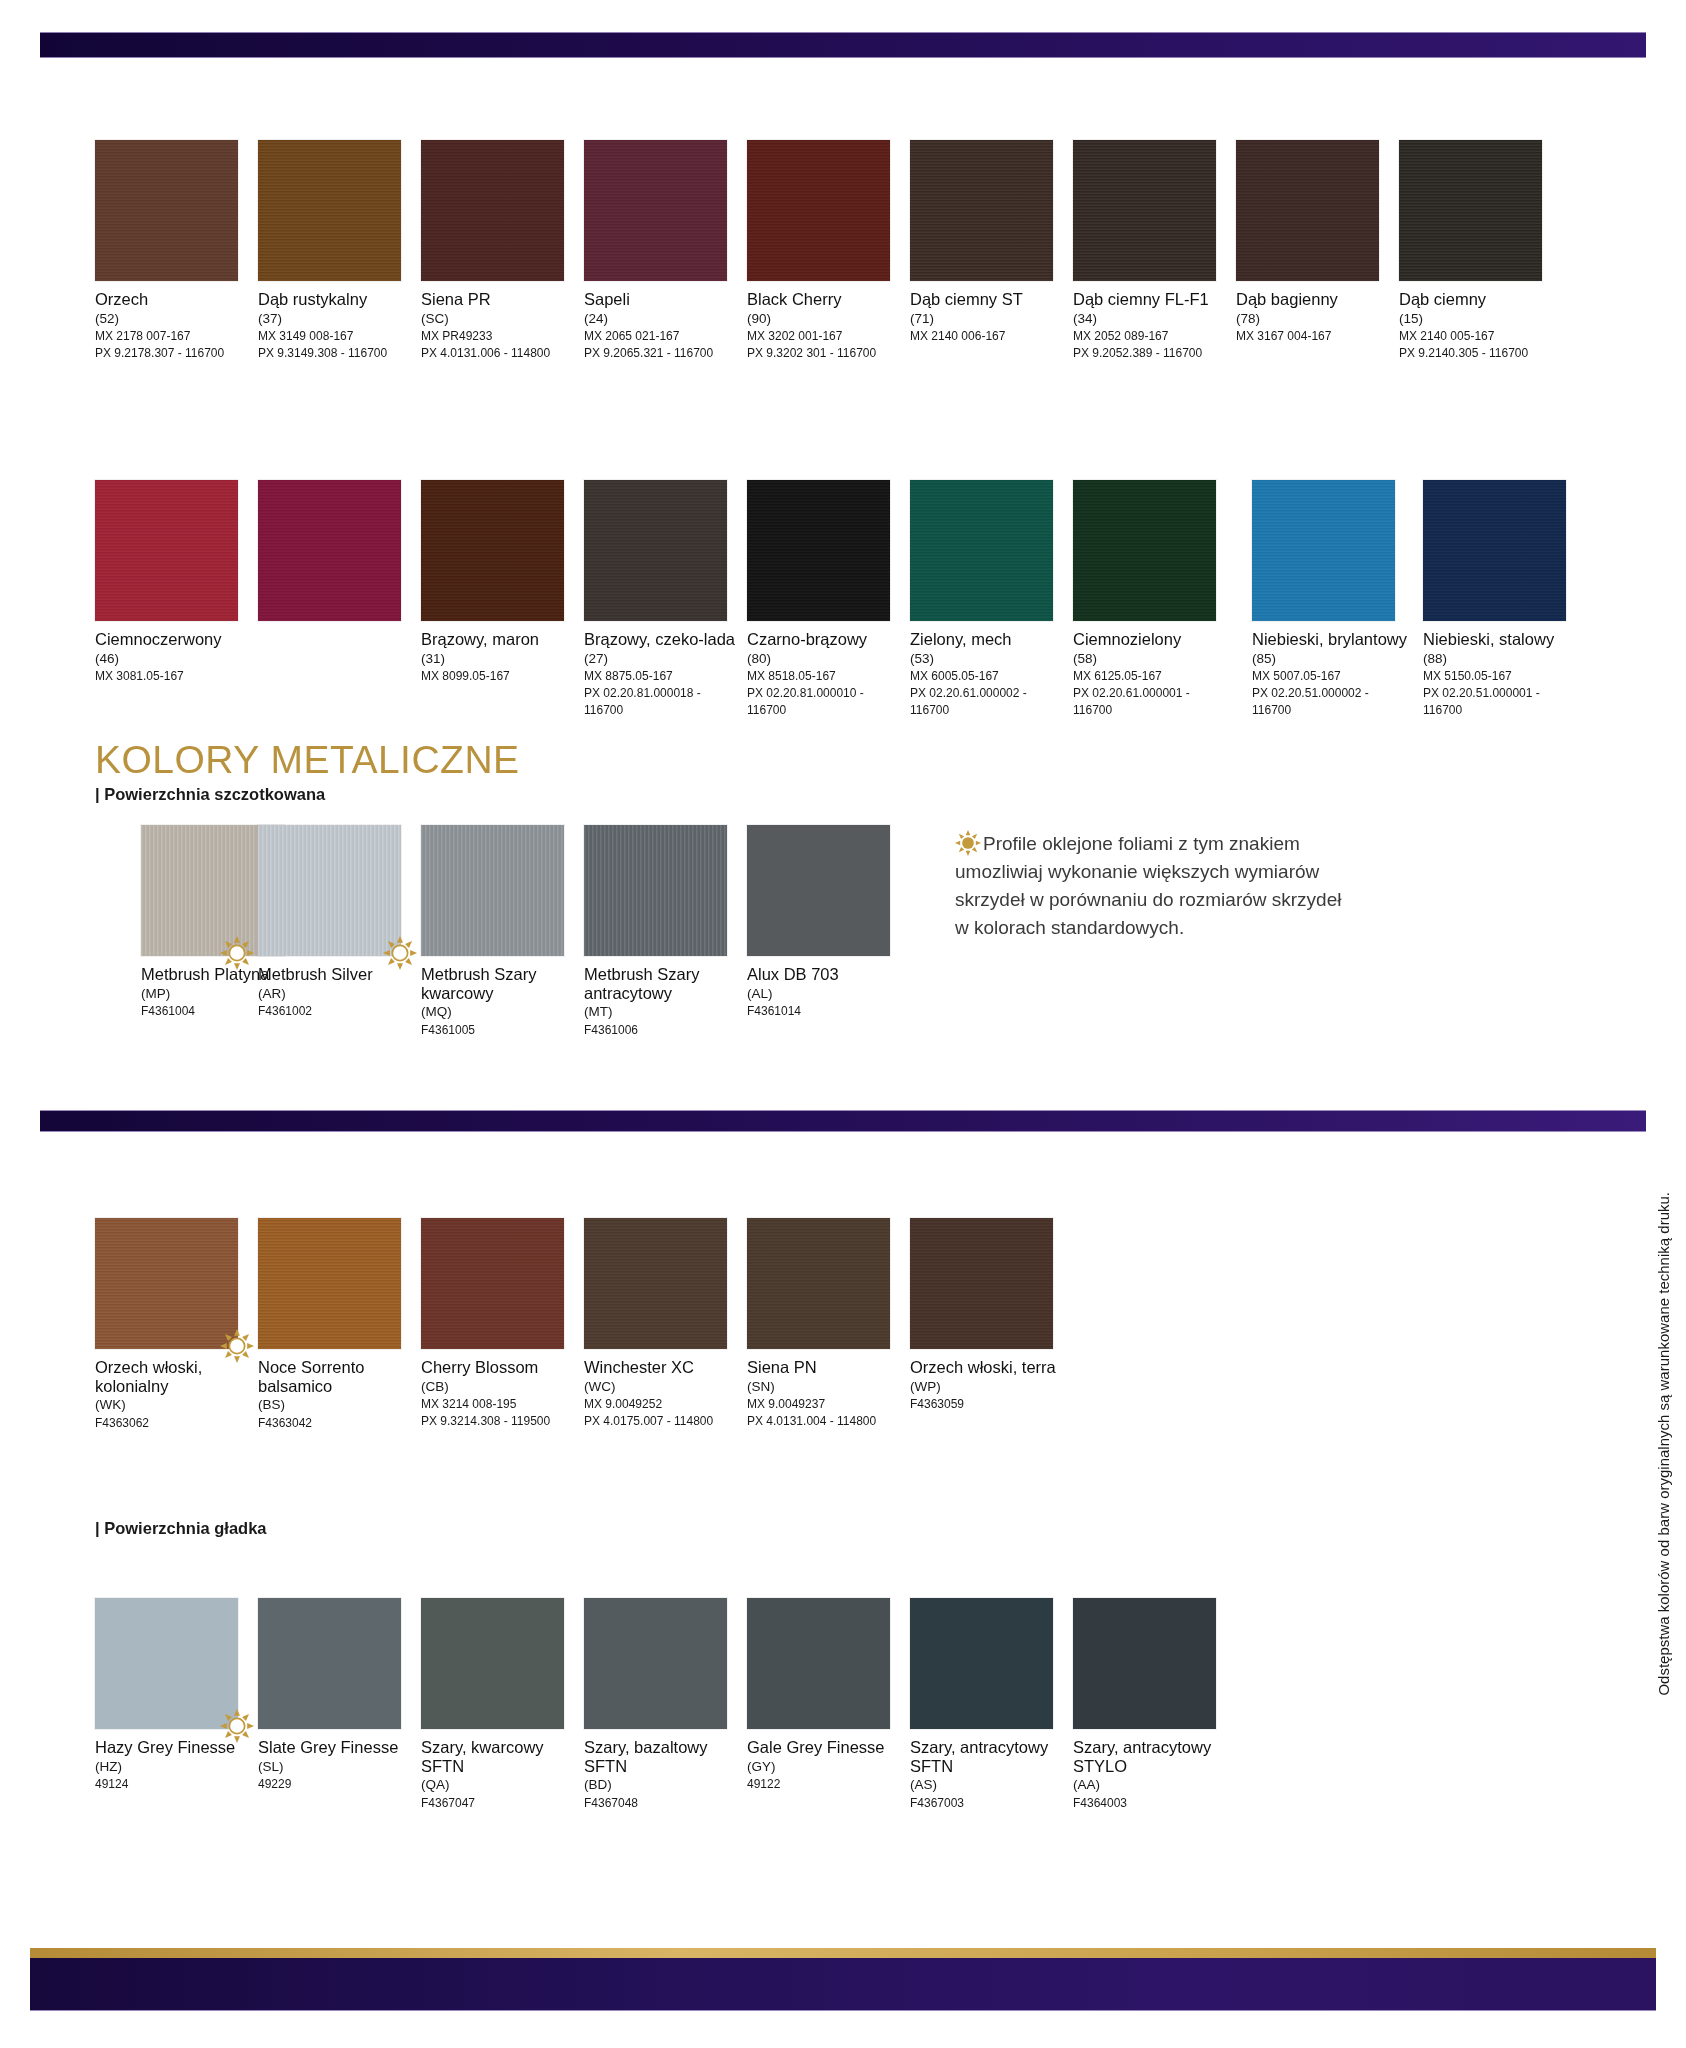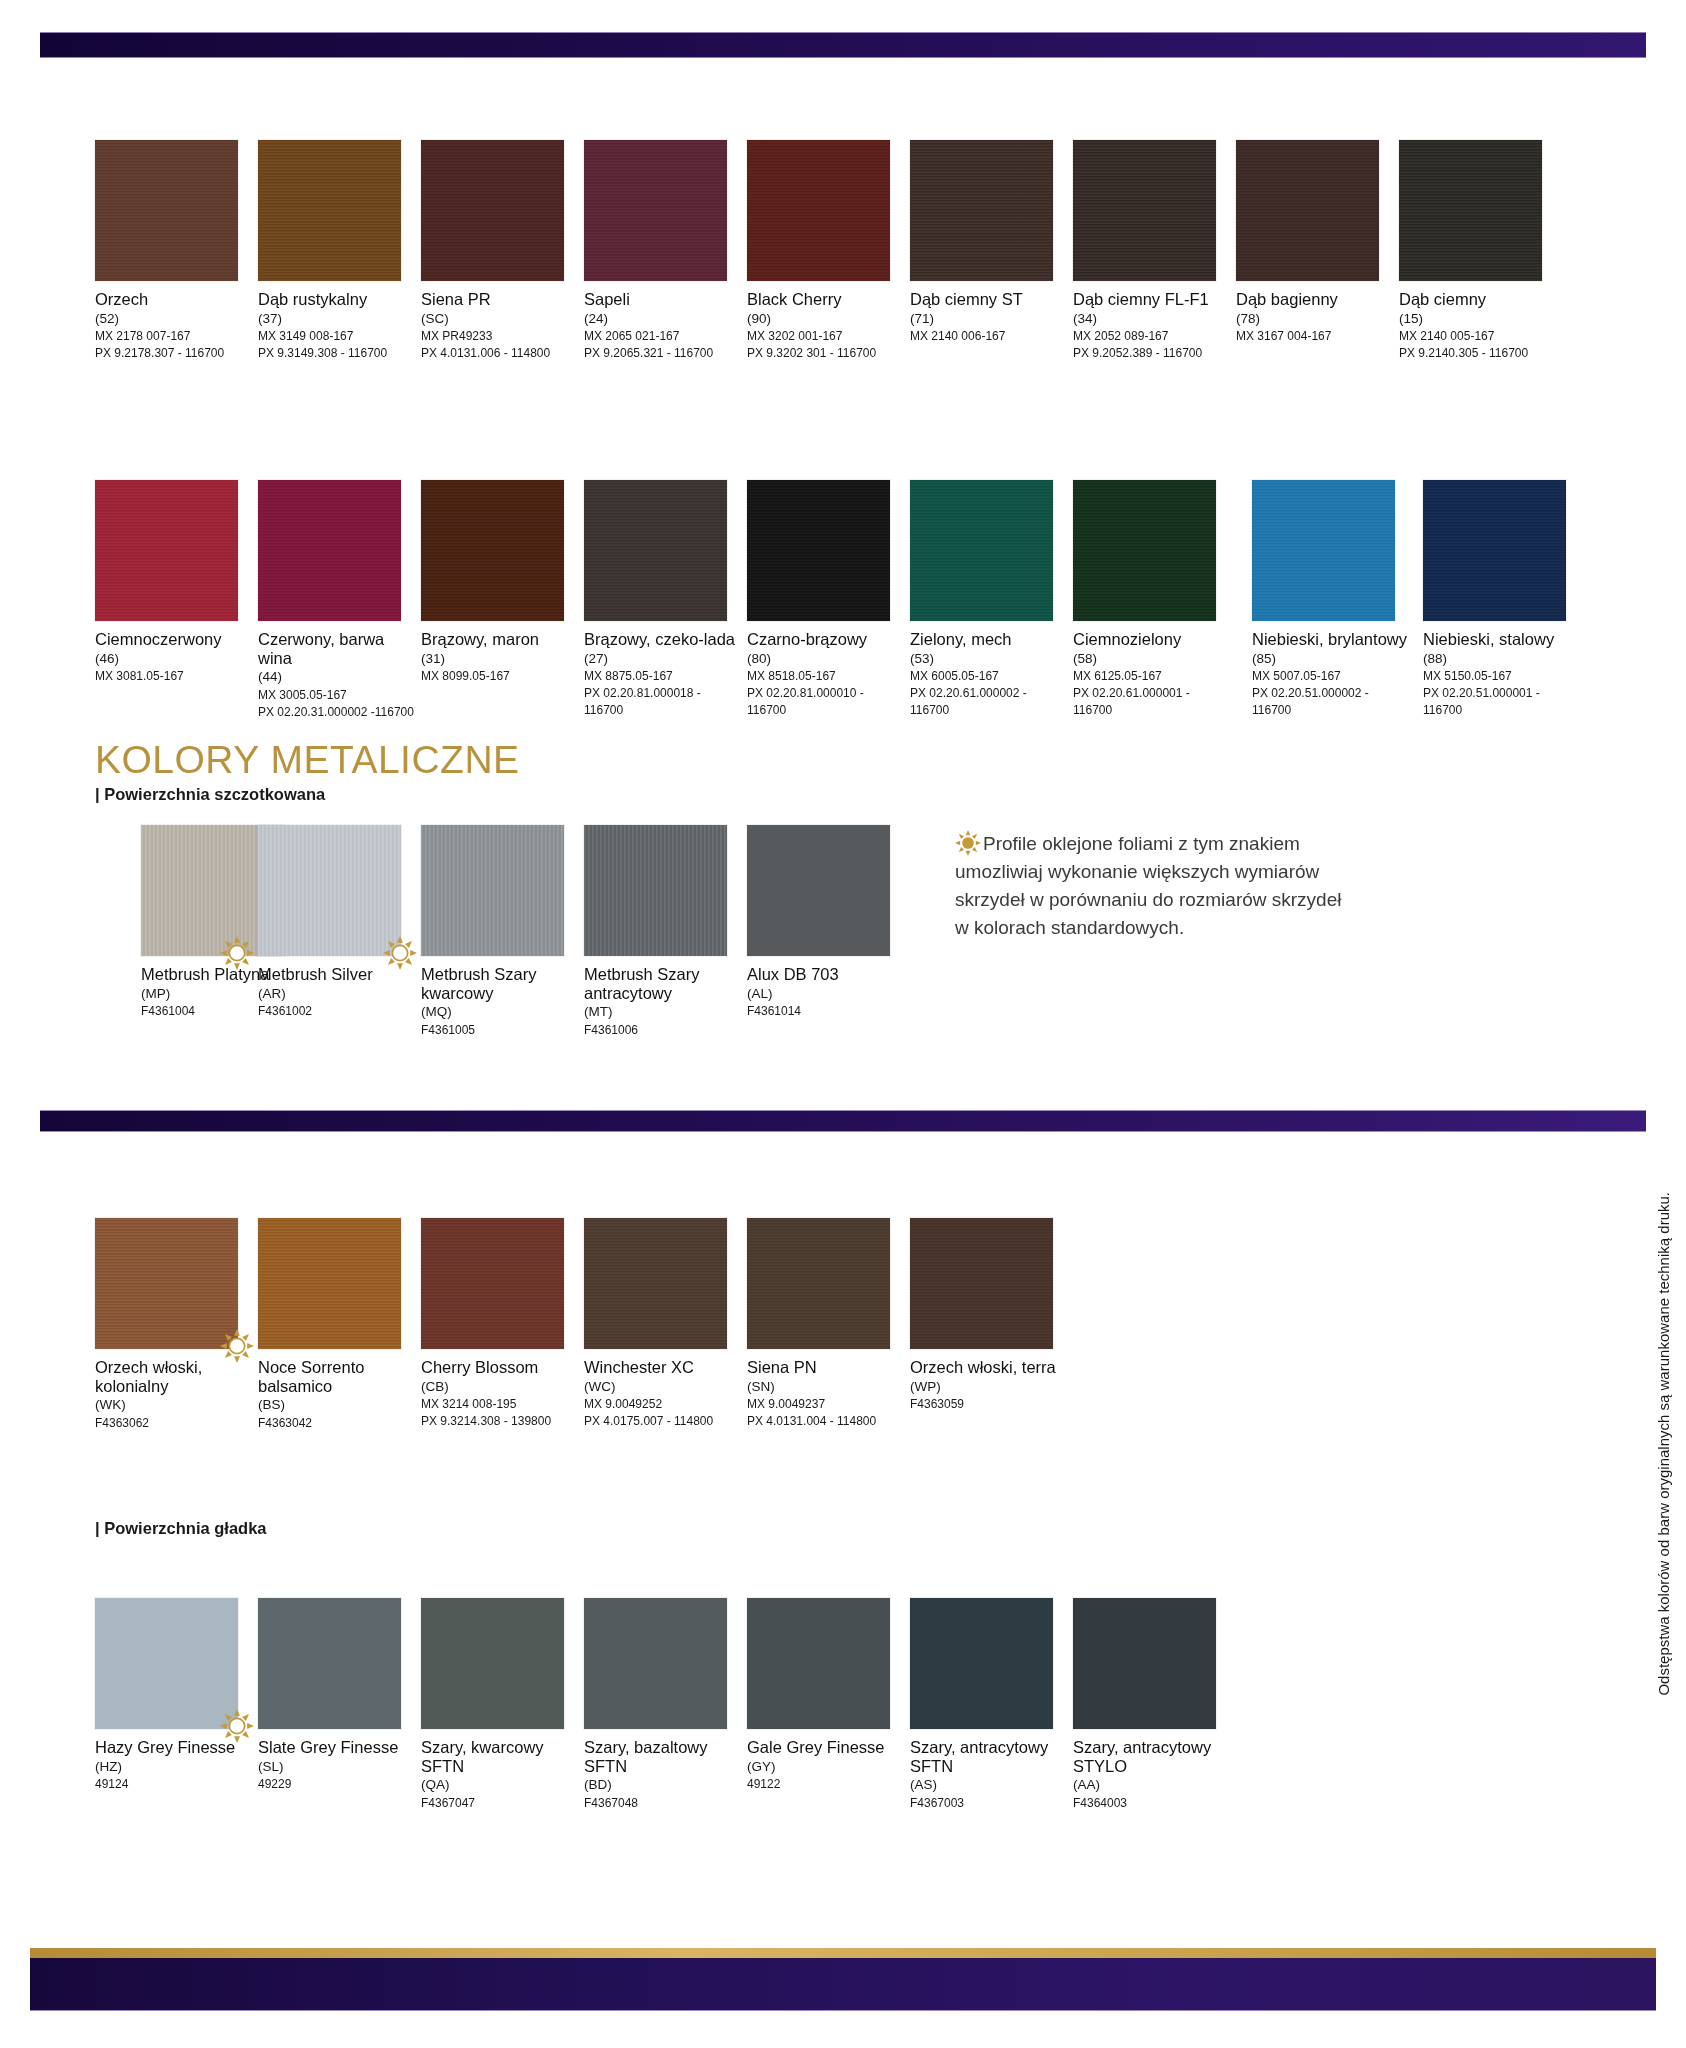--- a/index.html
+++ b/index.html
@@ -217,26 +217,20 @@
         </div>
         <div class="lbl">
           <div class="nm">Ciemnoczerwony</div>
           <div class="code">(46)</div>
           <div class="ref">MX 3081.05-167</div>
         </div>
       </div>
       <div class="cell" style="left: 163px;">
         <div class="sw" style="width: 143px; height: 141px; background: rgb(128, 20, 58);">
           <div class="sw-grain fine"></div>
-        </div>
-        <div class="lbl">
-          <div class="nm">Czerwony, barwa wina</div>
-          <div class="code">(44)</div>
-          <div class="ref">MX 3005.05-167</div>
-          <div class="ref">PX 02.20.31.000002 -116700</div>
         </div>
       </div>
       <div class="cell" style="left: 326px;">
         <div class="sw" style="width: 143px; height: 141px; background: rgb(72, 32, 16);">
           <div class="sw-grain fine"></div>
         </div>
         <div class="lbl">
           <div class="nm">Brązowy, maron</div>
           <div class="code">(31)</div>
           <div class="ref">MX 8099.05-167</div>
@@ -453,21 +447,21 @@
         </div>
       </div>
       <div class="cell" style="left: 326px;">
         <div class="sw" style="width: 143px; height: 131px; background: rgb(107, 51, 40);">
           <div class="sw-grain fine"></div>
         </div>
         <div class="lbl">
           <div class="nm">Cherry Blossom</div>
           <div class="code">(CB)</div>
           <div class="ref">MX 3214 008-195</div>
-          <div class="ref">PX 9.3214.308 - 139800</div>
+          <div class="ref">PX 9.3214.308 - 119500</div>
         </div>
       </div>
       <div class="cell" style="left: 489px;">
         <div class="sw" style="width: 143px; height: 131px; background: rgb(77, 58, 46);">
           <div class="sw-grain fine"></div>
         </div>
         <div class="lbl">
           <div class="nm">Winchester XC</div>
           <div class="code">(WC)</div>
           <div class="ref">MX 9.0049252</div>

